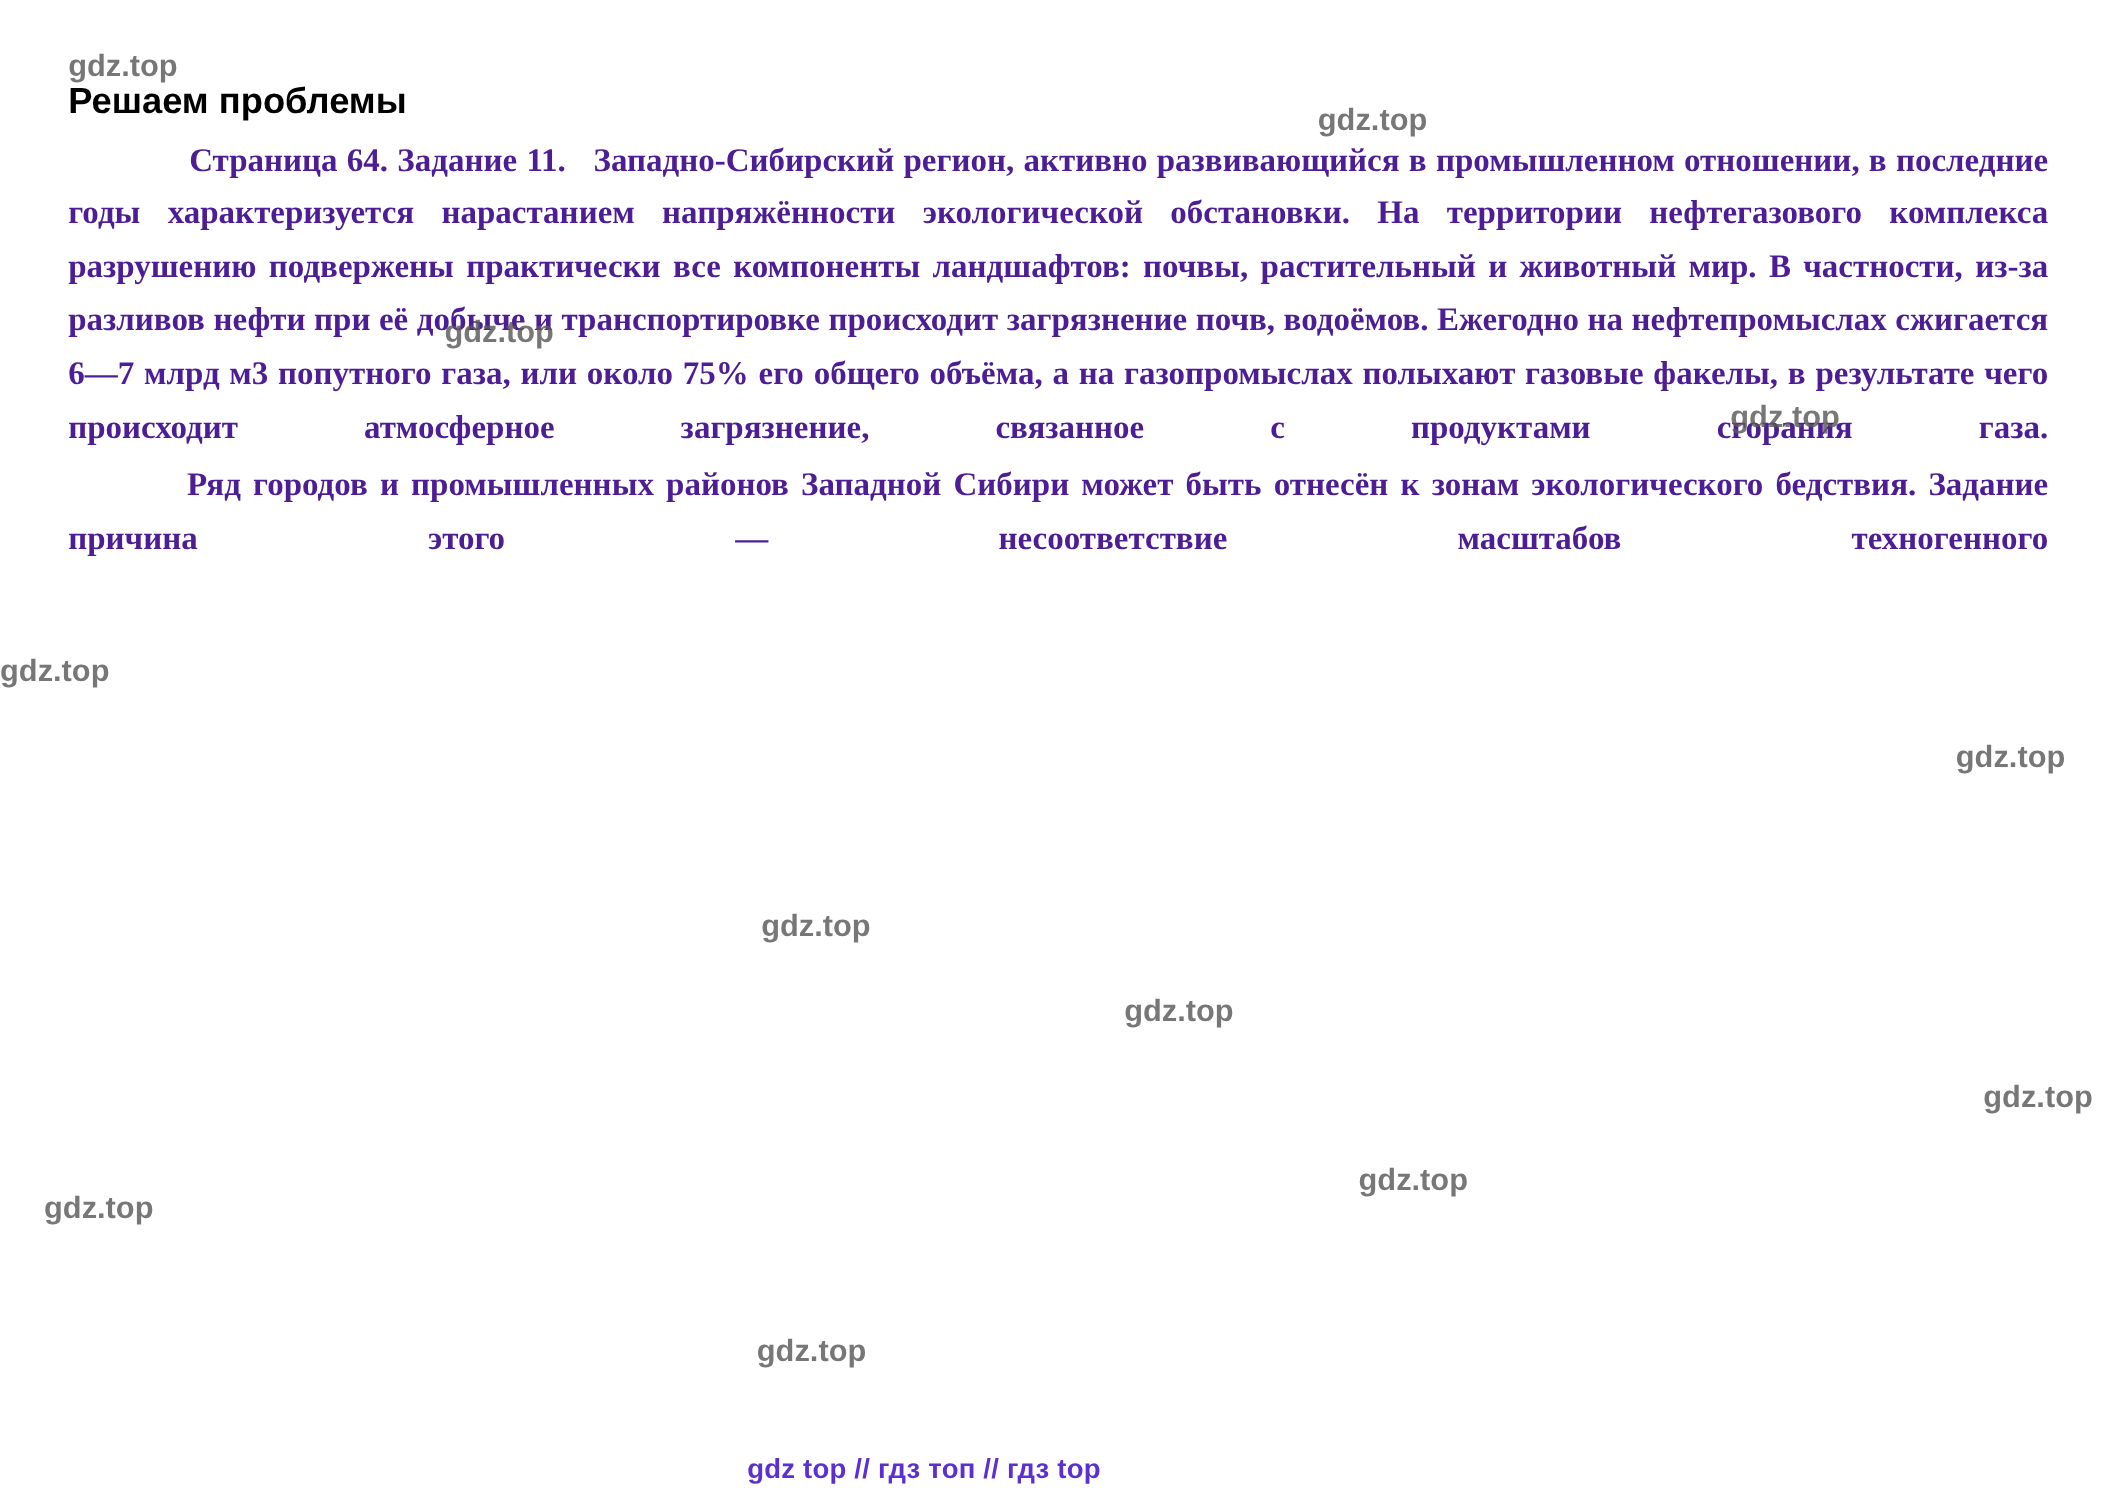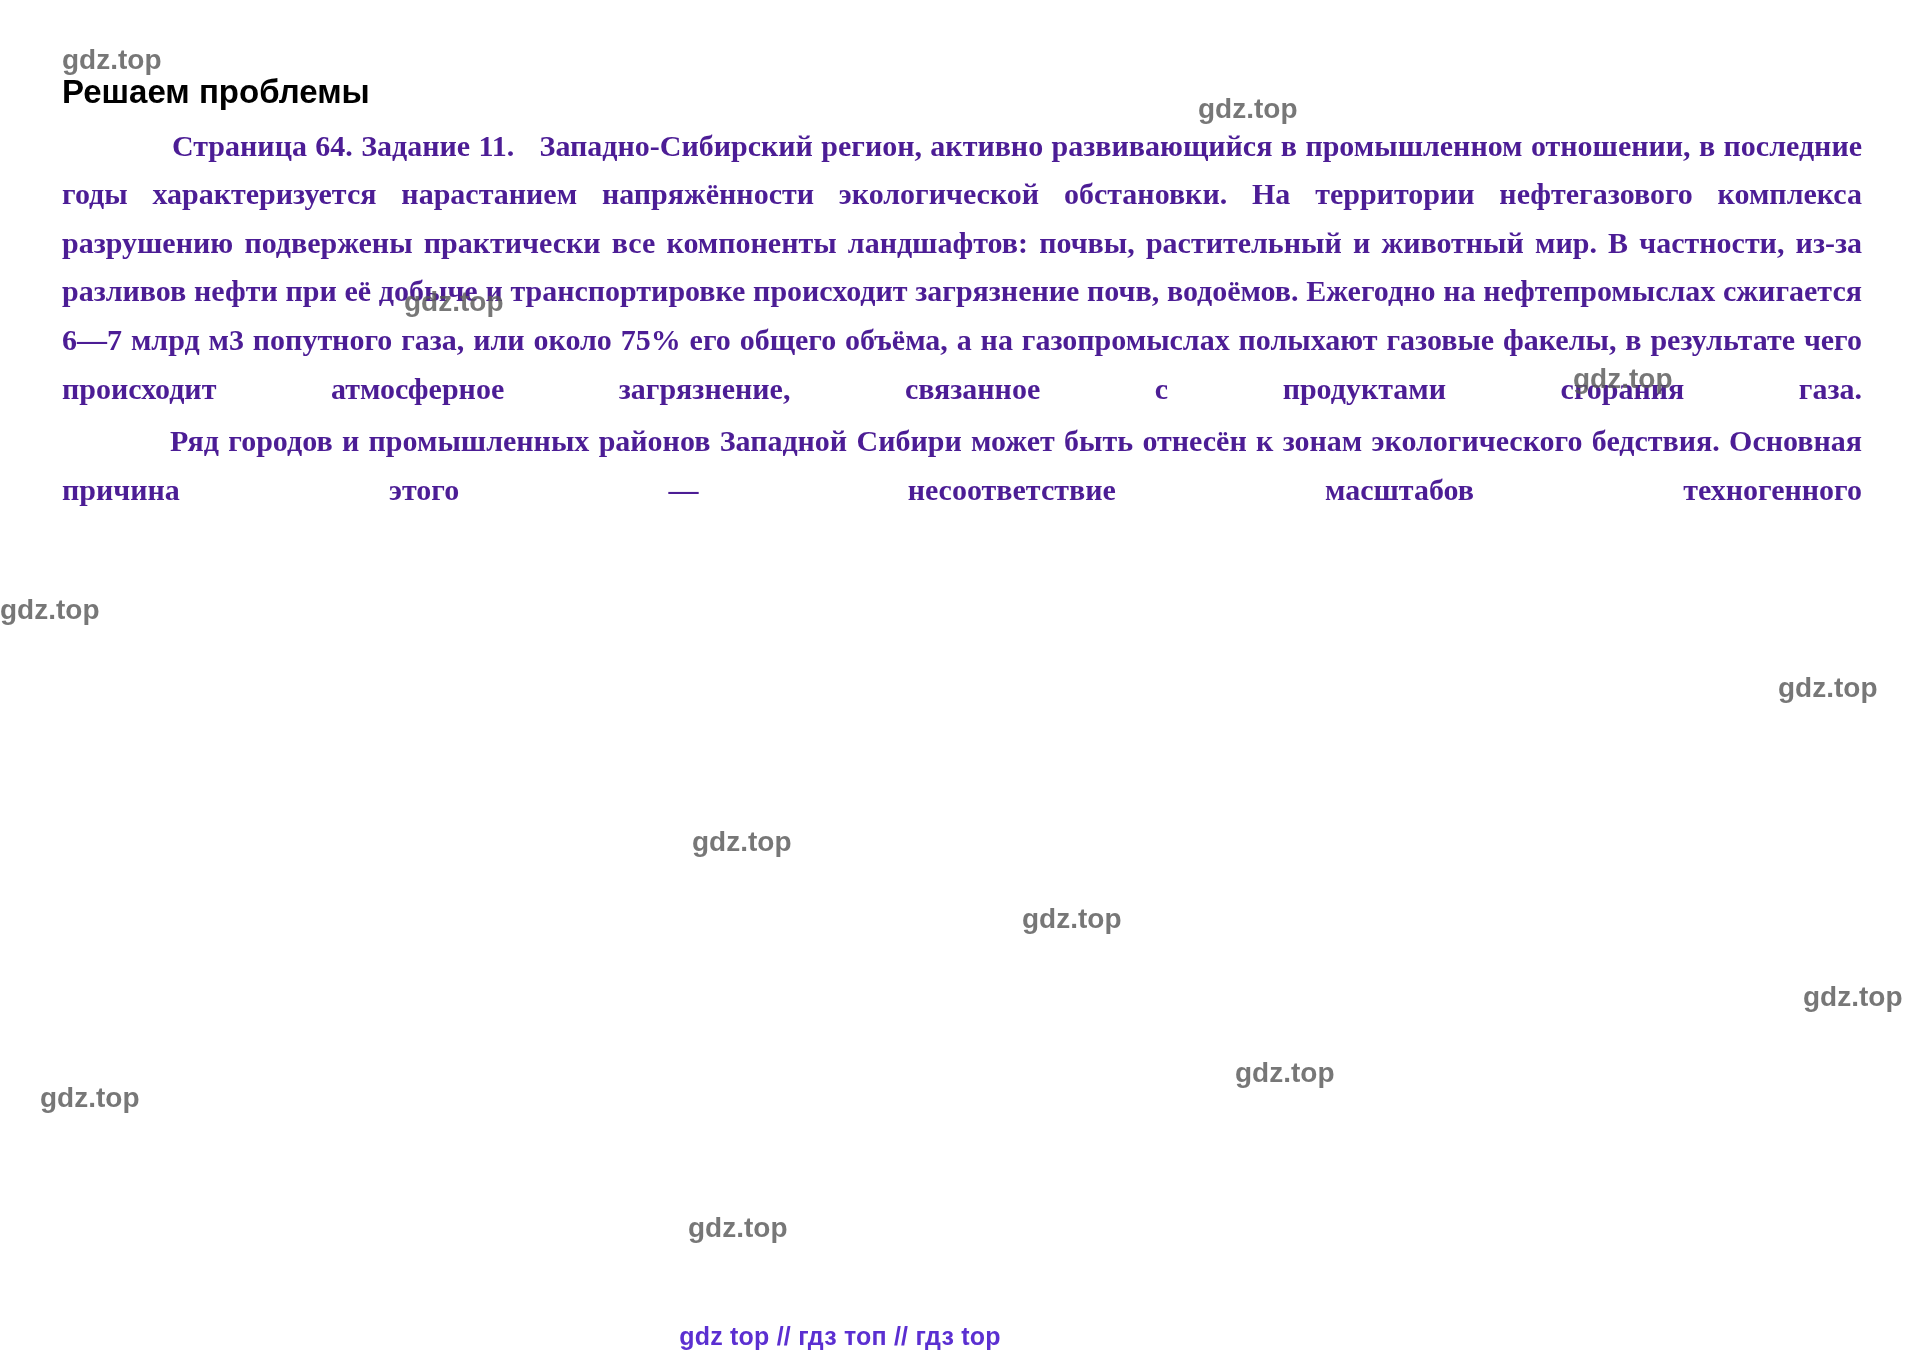--- a/index.html
+++ b/index.html
@@ -111,21 +111,21 @@
 
   <div class="content">
 
     <h1 class="heading">Решаем проблемы</h1>
 
     <p class="para">
       <span class="indent"></span><span>Страница 64. Задание 11.</span>&nbsp;&nbsp;&nbsp;<span>Западно-Сибирский регион, активно развивающийся в промышленном отношении, в последние годы характеризуется нарастанием напряжённости экологической обстановки. На территории нефтегазового комплекса разрушению подвержены практически все компоненты ландшафтов: почвы, растительный и животный мир. В частности, из-за разливов нефти при её добыче и транспортировке происходит загрязнение почв, водоёмов. Ежегодно на нефтепромыслах сжигается 6—7 млрд м3 попутного газа, или около 75% его общего объёма, а на газопромыслах полыхают газовые факелы, в результате чего происходит атмосферное загрязнение, связанное с продуктами сгорания газа.</span>
     </p>
 
     <p class="para last-natural">
-      <span class="indent-sm"></span><span>Ряд городов и промышленных районов Западной Сибири может быть отнесён к зонам экологического бедствия. Основная причина этого — несоответствие масштабов техногенного</span>
+      <span class="indent-sm"></span><span>Ряд городов и промышленных районов Западной Сибири может быть отнесён к зонам экологического бедствия. Задание причина этого — несоответствие масштабов техногенного</span>
     </p>
 
   </div>
 
   <div class="bottom-banner">gdz top  //  гдз топ  //  гдз top</div>
 
   <div id="watermark-layer">
       <div class="wm" style="left: 62px; top: 44px;">gdz.top</div>
       <div class="wm" style="left: 1198px; top: 93px;">gdz.top</div>
       <div class="wm" style="left: 404px; top: 286px;">gdz.top</div>

